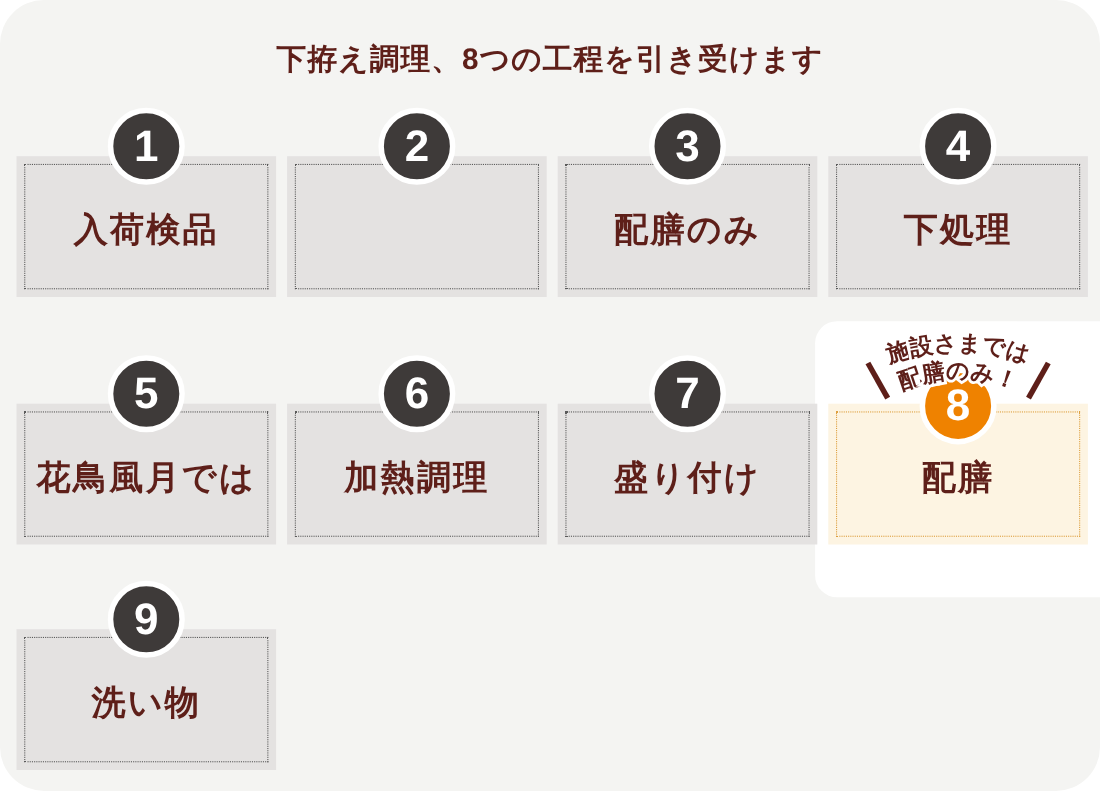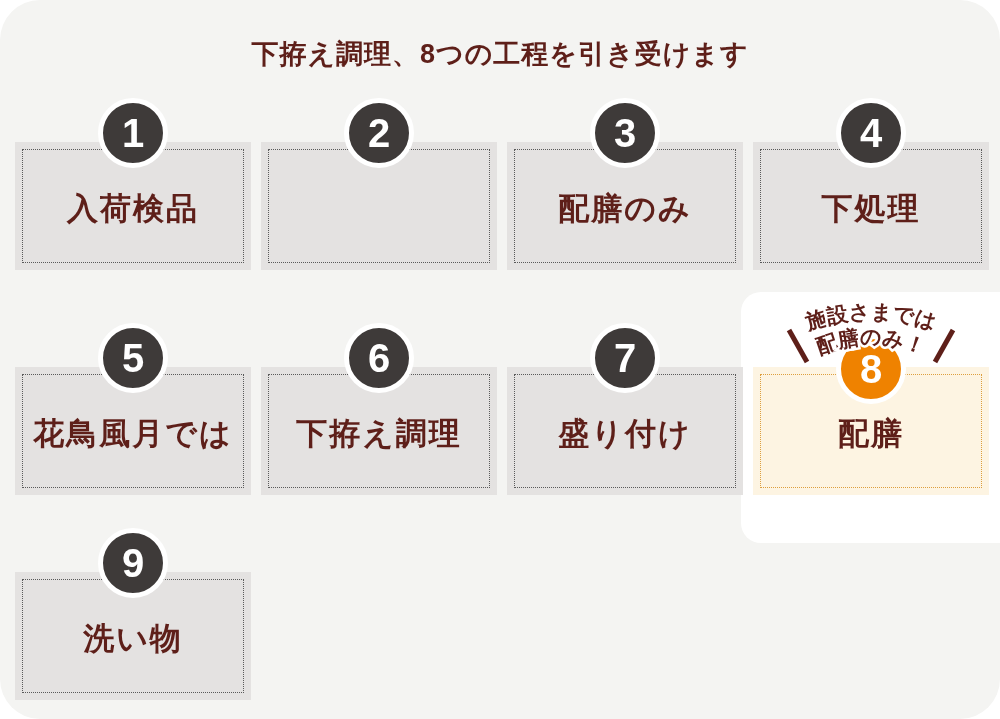--- a/index.html
+++ b/index.html
@@ -75,21 +75,21 @@
   <div class="card r2 c1">
     <div class="num-circle">
         <span>5</span>
       </div>
     <div class="card-label">花鳥風月では</div>
   </div>
   <div class="card r2 c2">
     <div class="num-circle">
         <span>6</span>
       </div>
-    <div class="card-label">下拵え調理</div>
+    <div class="card-label">加熱調理</div>
   </div>
   <div class="card r2 c3">
     <div class="num-circle">
         <span>7</span>
       </div>
     <div class="card-label">盛り付け</div>
   </div>
   <div class="card r2 c4 highlight">
     <div class="num-circle">
         <span>8</span>

